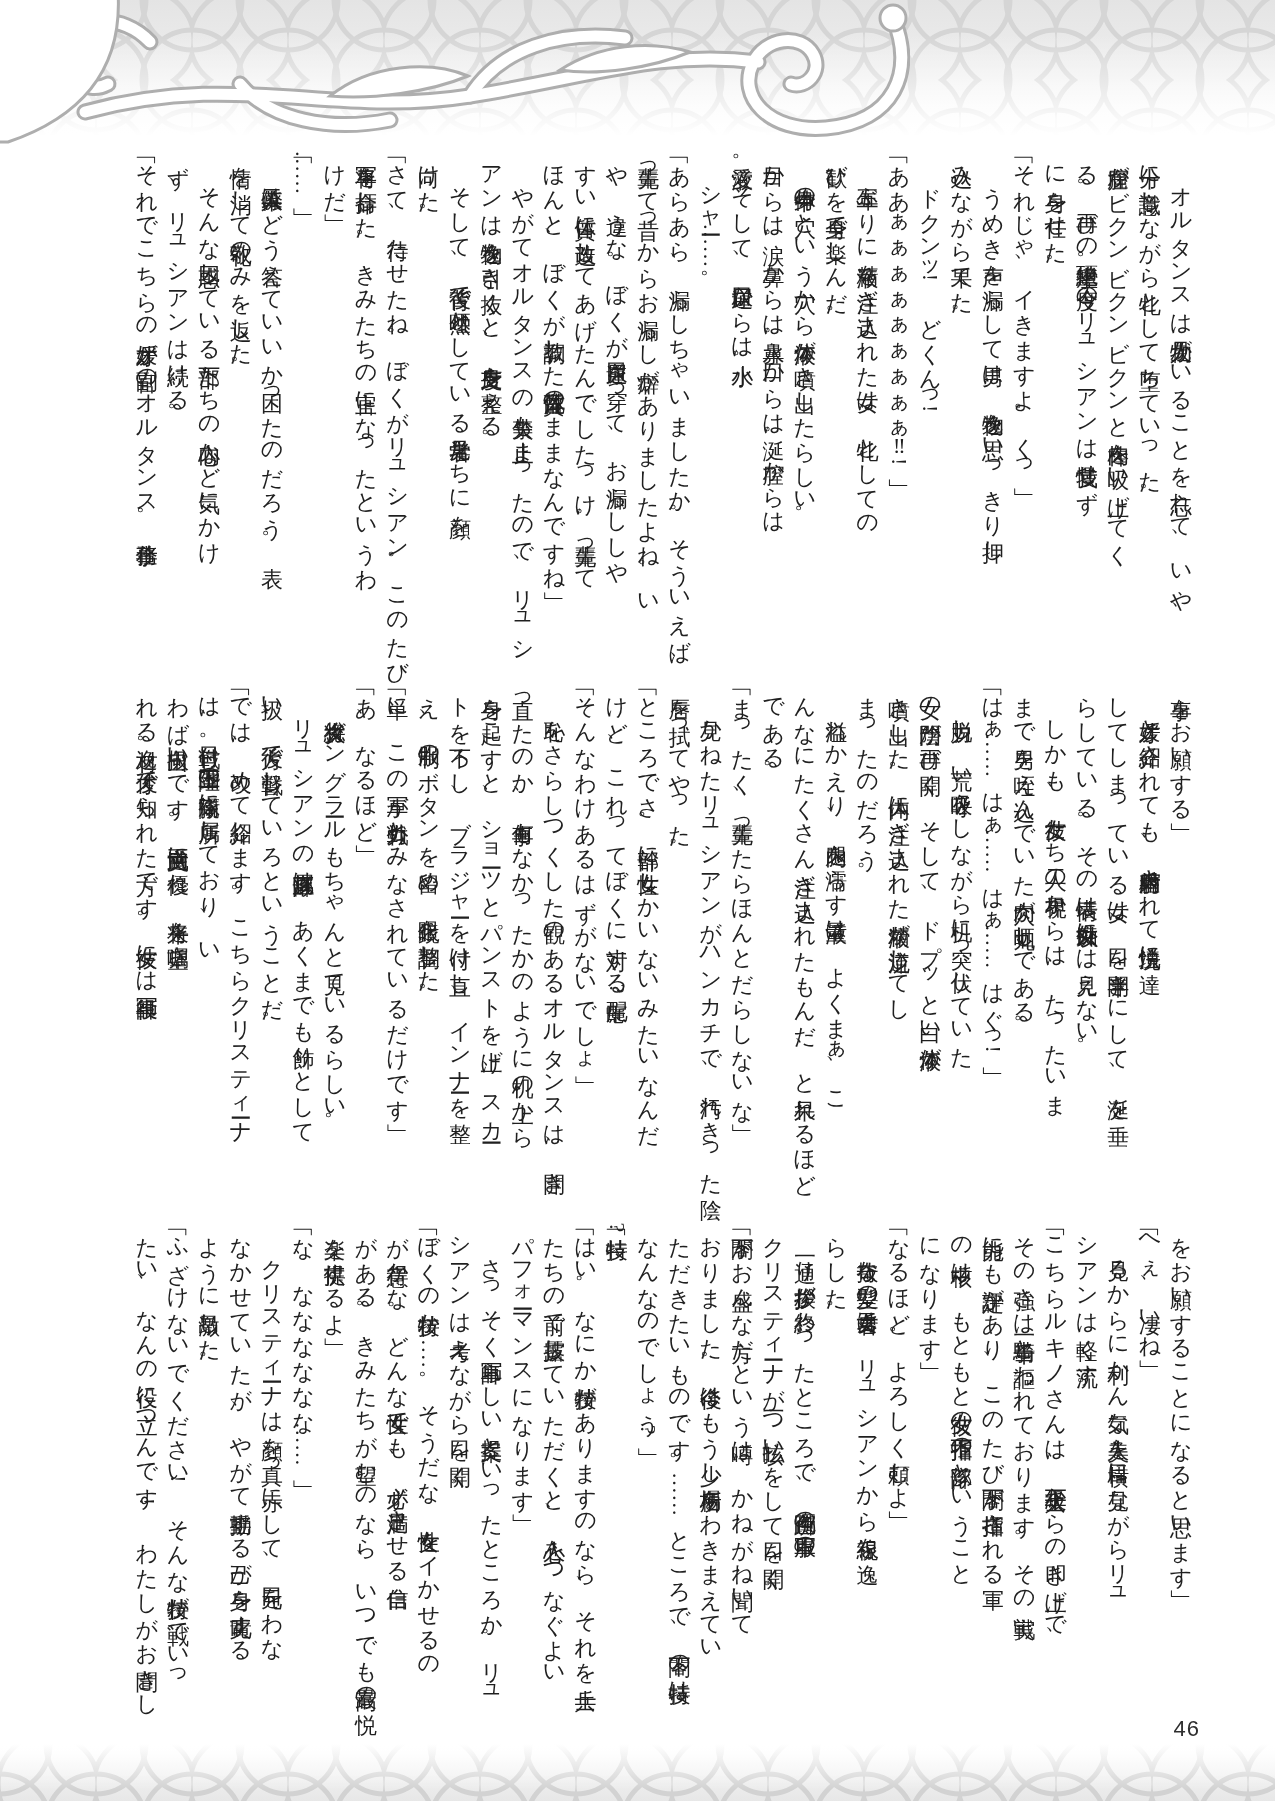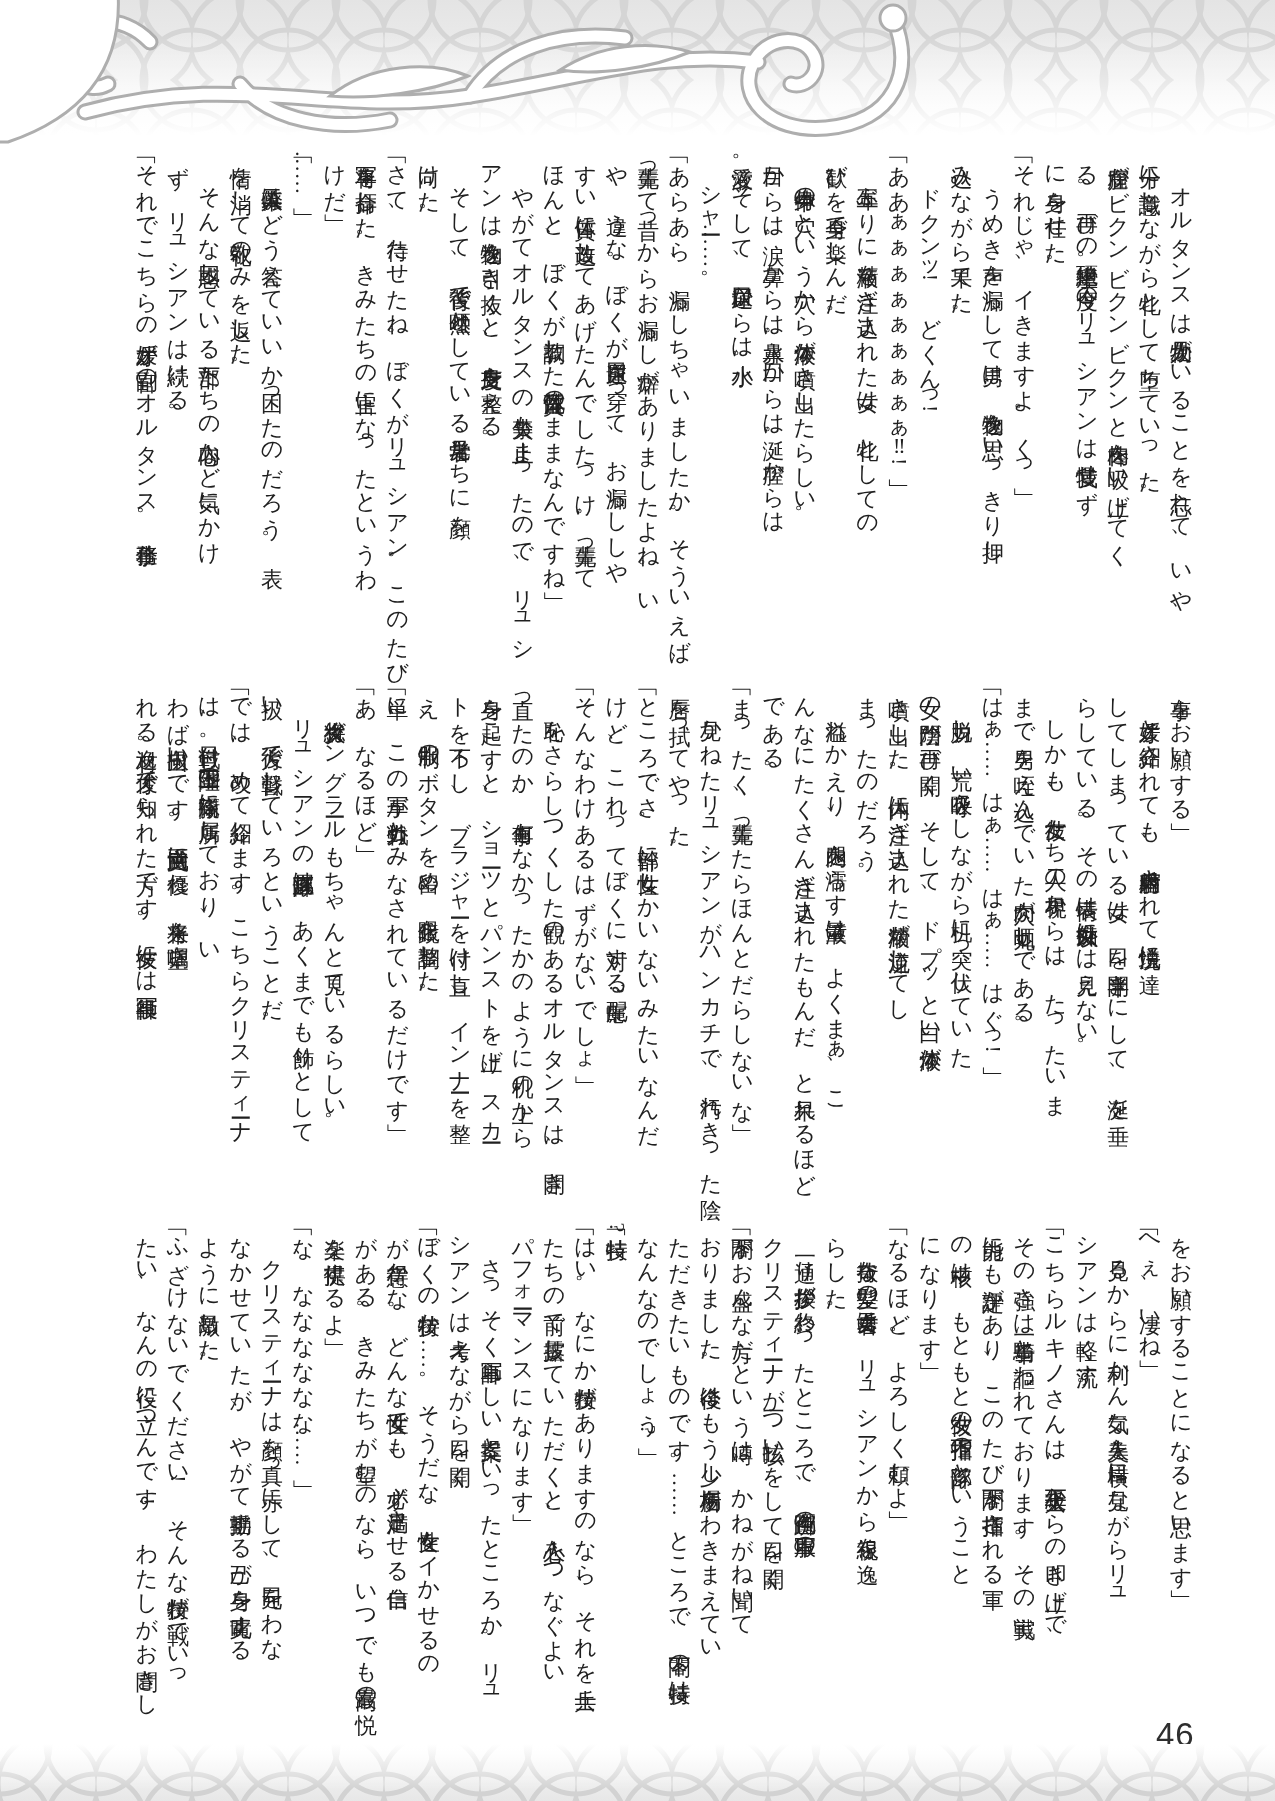--- a/index.html
+++ b/index.html
@@ -38,23 +38,23 @@
     color:var(--text-color,#1f1f1f);
   }
   .band-1 { top:150px; }
   .band-2 { top:682px; }
   .band-3 { top:1222px; }
   .line { white-space:nowrap; overflow:visible; }
 
   
   .page-number {
     position:absolute; left:1156px; top:1716px; width:44px;
-    text-align:left;
+    text-align:right;
     font-family:"Liberation Sans","DejaVu Sans",sans-serif;
-    font-size:33px; color:var(--pagenum-color,#2e2e2e); letter-spacing:1px;
+    font-size:22px; color:var(--pagenum-color,#2e2e2e); letter-spacing:1px;
   }
 </style>
 </head>
 <body>
 
 <div class="page">
 
   <div class="decor-top">
     <svg class="lattice" width="1275" height="140">
       <defs>

